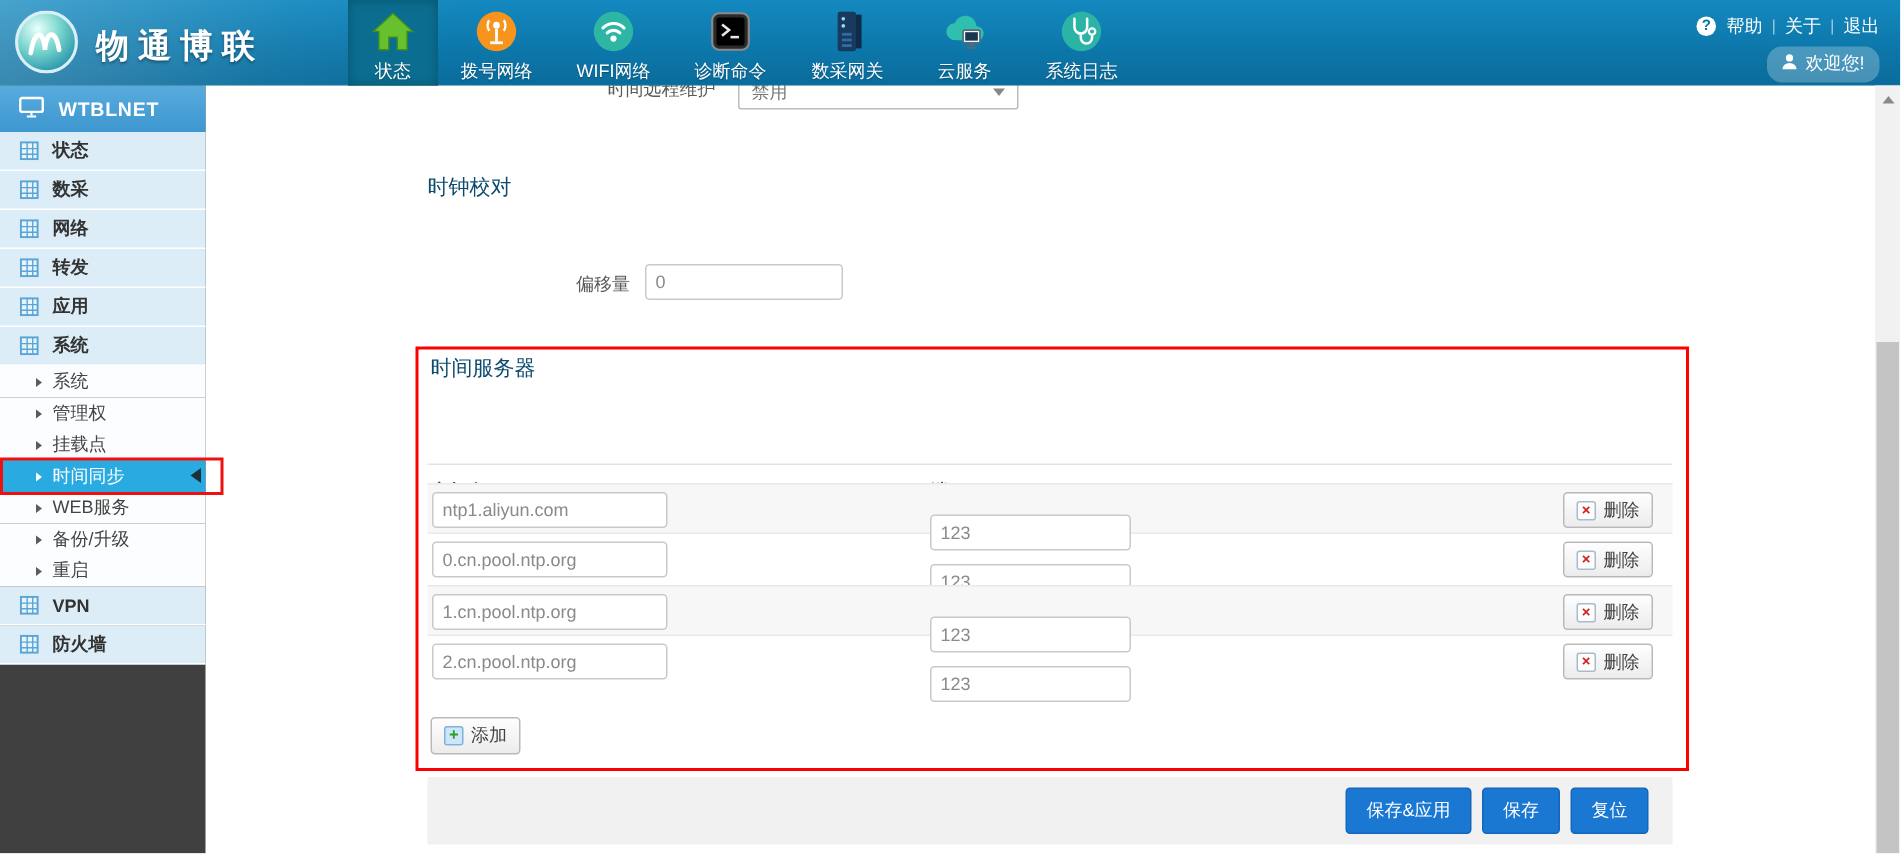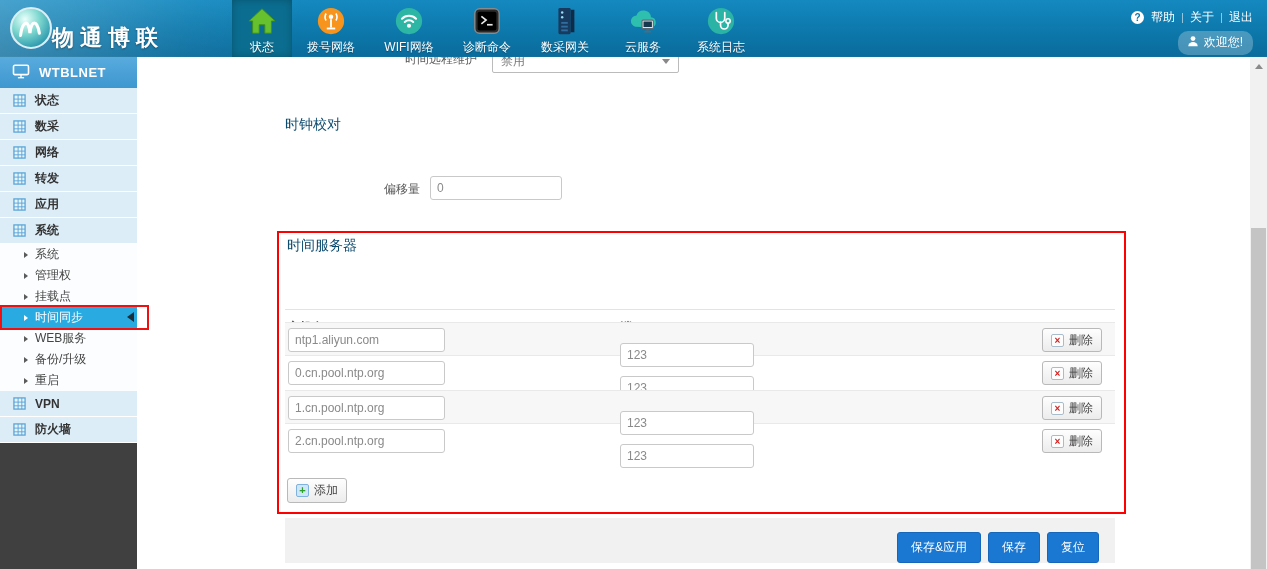--- a/index.html
+++ b/index.html
@@ -6,21 +6,21 @@
   html,body { width:1267px; height:569px; }
   body { font-family: "Liberation Sans", "DejaVu Sans", sans-serif; background:#fff; }
   .viewport { position:relative; width:1267px; height:569px; overflow:hidden; background:#fff; }
 
   
   .topbar { position:absolute; left:0; top:0; width:1267px; height:57px; z-index:40;
     background:linear-gradient(180deg,#1489c0 0%,#0d78ab 55%,#0a6c9c 100%);
     border-bottom:1px solid rgba(0,0,0,.18); }
   .topbar::before { content:""; position:absolute; left:0; top:0; width:420px; height:57px;
     background:linear-gradient(115deg, rgba(255,255,255,.22) 0%, rgba(255,255,255,.05) 45%, rgba(255,255,255,0) 70%); }
-  .logo { position:absolute; left:10px; top:7px; display:flex; align-items:flex-end; }
+  .logo { position:absolute; left:10px; top:7px; display:flex; align-items:center; gap:12px; }
   .brand { color:#fff; font-size:22px; font-weight:bold; letter-spacing:6px; text-shadow:0 1px 2px rgba(0,0,0,.35); }
   .topnav { position:absolute; left:232px; top:0; height:57px; display:flex; }
   .nav-item { width:78px; height:57px; display:flex; flex-direction:column; align-items:center; padding-top:4px; cursor:pointer; }
   .nav-item.first { width:60px; }
   .nav-item.active { background:#0b6e91; box-shadow:inset 0 0 8px rgba(0,0,0,.25); }
   .nav-icon { height:33px; display:flex; align-items:center; }
   .nav-label { color:#fff; font-size:12px; margin-top:2px; text-shadow:0 1px 1px rgba(0,0,0,.3); }
   .top-links { position:absolute; right:14px; top:9px; display:flex; align-items:center; gap:7px; color:#fff; font-size:12px; }
   .top-links a { color:#fff; text-decoration:none; cursor:pointer; }
   .qmark { display:inline-block; width:13px; height:13px; background:#fff; color:#0d74a6; border-radius:50%;
@@ -71,21 +71,21 @@
   .btn-gray { display:inline-flex; align-items:center; gap:5px; background:linear-gradient(180deg,#fefefe,#ececec);
     border:1px solid #b9b9b9; border-radius:3px; font-size:12px; color:#444; padding:0 8px; height:24px;
     cursor:pointer; font-family:inherit; }
   .trow .btn-del { position:absolute; left:757px; top:5px; width:60px; justify-content:center; padding:0 4px; }
   .del-icon { display:inline-block; width:13px; height:13px; background:#fdfdfd; border:1px solid #a9bccb;
     border-radius:2px; color:#d42222; font-size:10px; font-weight:bold; line-height:11px; text-align:center; }
   .btn-add { position:absolute; left:150px; top:478px; height:25px; }
   .add-icon { display:inline-block; width:13px; height:13px; background:#cfe6f8; border:1px solid #7fb2dd;
     border-radius:2px; color:#2d9e2d; font-size:11px; font-weight:bold; line-height:11px; text-align:center; }
   .footer-bar { position:absolute; left:148px; top:518px; width:830px; height:45px; background:#f1f1f1;
-    display:flex; align-items:flex-end; justify-content:flex-end; gap:7px; padding-right:16px; }
+    display:flex; align-items:center; justify-content:flex-end; gap:7px; padding-right:16px; }
   .btn-blue { background:#1a77d2; border:1px solid #1567bb; border-radius:3px; color:#fff; font-size:12px;
     padding:6px 13px; cursor:pointer; font-family:inherit; }
 
   
   .scrollbar { position:absolute; right:0; top:57px; width:17px; height:512px; background:#f1f1f1; z-index:50; }
   .sb-arrow { position:absolute; left:5px; top:7px; width:0; height:0; border-left:4px solid transparent;
     border-right:4px solid transparent; border-bottom:5px solid #8a8a8a; }
   .sb-thumb { position:absolute; left:1px; top:171px; width:15px; height:341px; background:#c4c4c4; }
 </style>
 </head>

